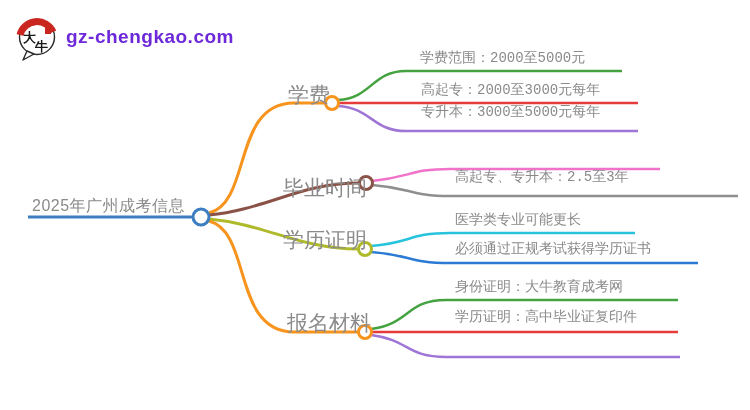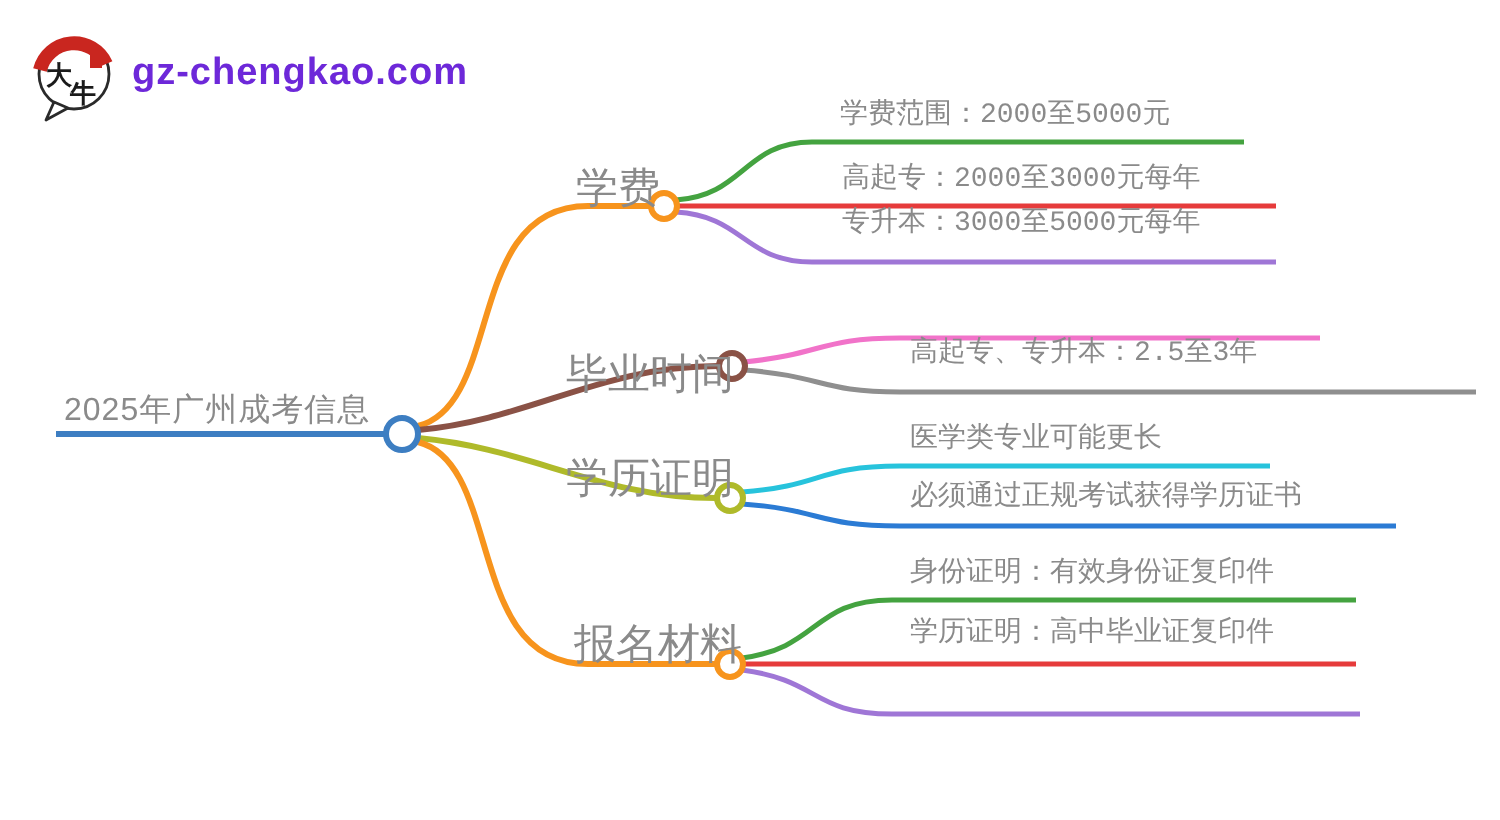--- a/index.html
+++ b/index.html
@@ -76,16 +76,16 @@
 
   <div class="lbl leaf-lbl" style="left:420px;top:50px;">学费范围：2000至5000元</div>
   <div class="lbl leaf-lbl" style="left:421px;top:82px;">高起专：2000至3000元每年</div>
   <div class="lbl leaf-lbl" style="left:421px;top:104px;">专升本：3000至5000元每年</div>
 
   <div class="lbl leaf-lbl" style="left:455px;top:148px;margin-top:21px;">高起专、专升本：2.5至3年</div>
 
   <div class="lbl leaf-lbl" style="left:455px;top:212px;">医学类专业可能更长</div>
   <div class="lbl leaf-lbl" style="left:455px;top:241px;text-align:right;">必须通过正规考试获得学历证书</div>
 
-  <div class="lbl leaf-lbl" style="left:455px;top:279px;">身份证明：有效身份证复印件</div>
+  <div class="lbl leaf-lbl" style="left:455px;top:279px;">身份证明：大牛教育成考网</div>
   <div class="lbl leaf-lbl" style="left:455px;top:309px;">学历证明：高中毕业证复印件</div>
 
 </div>
 
 </body></html>

